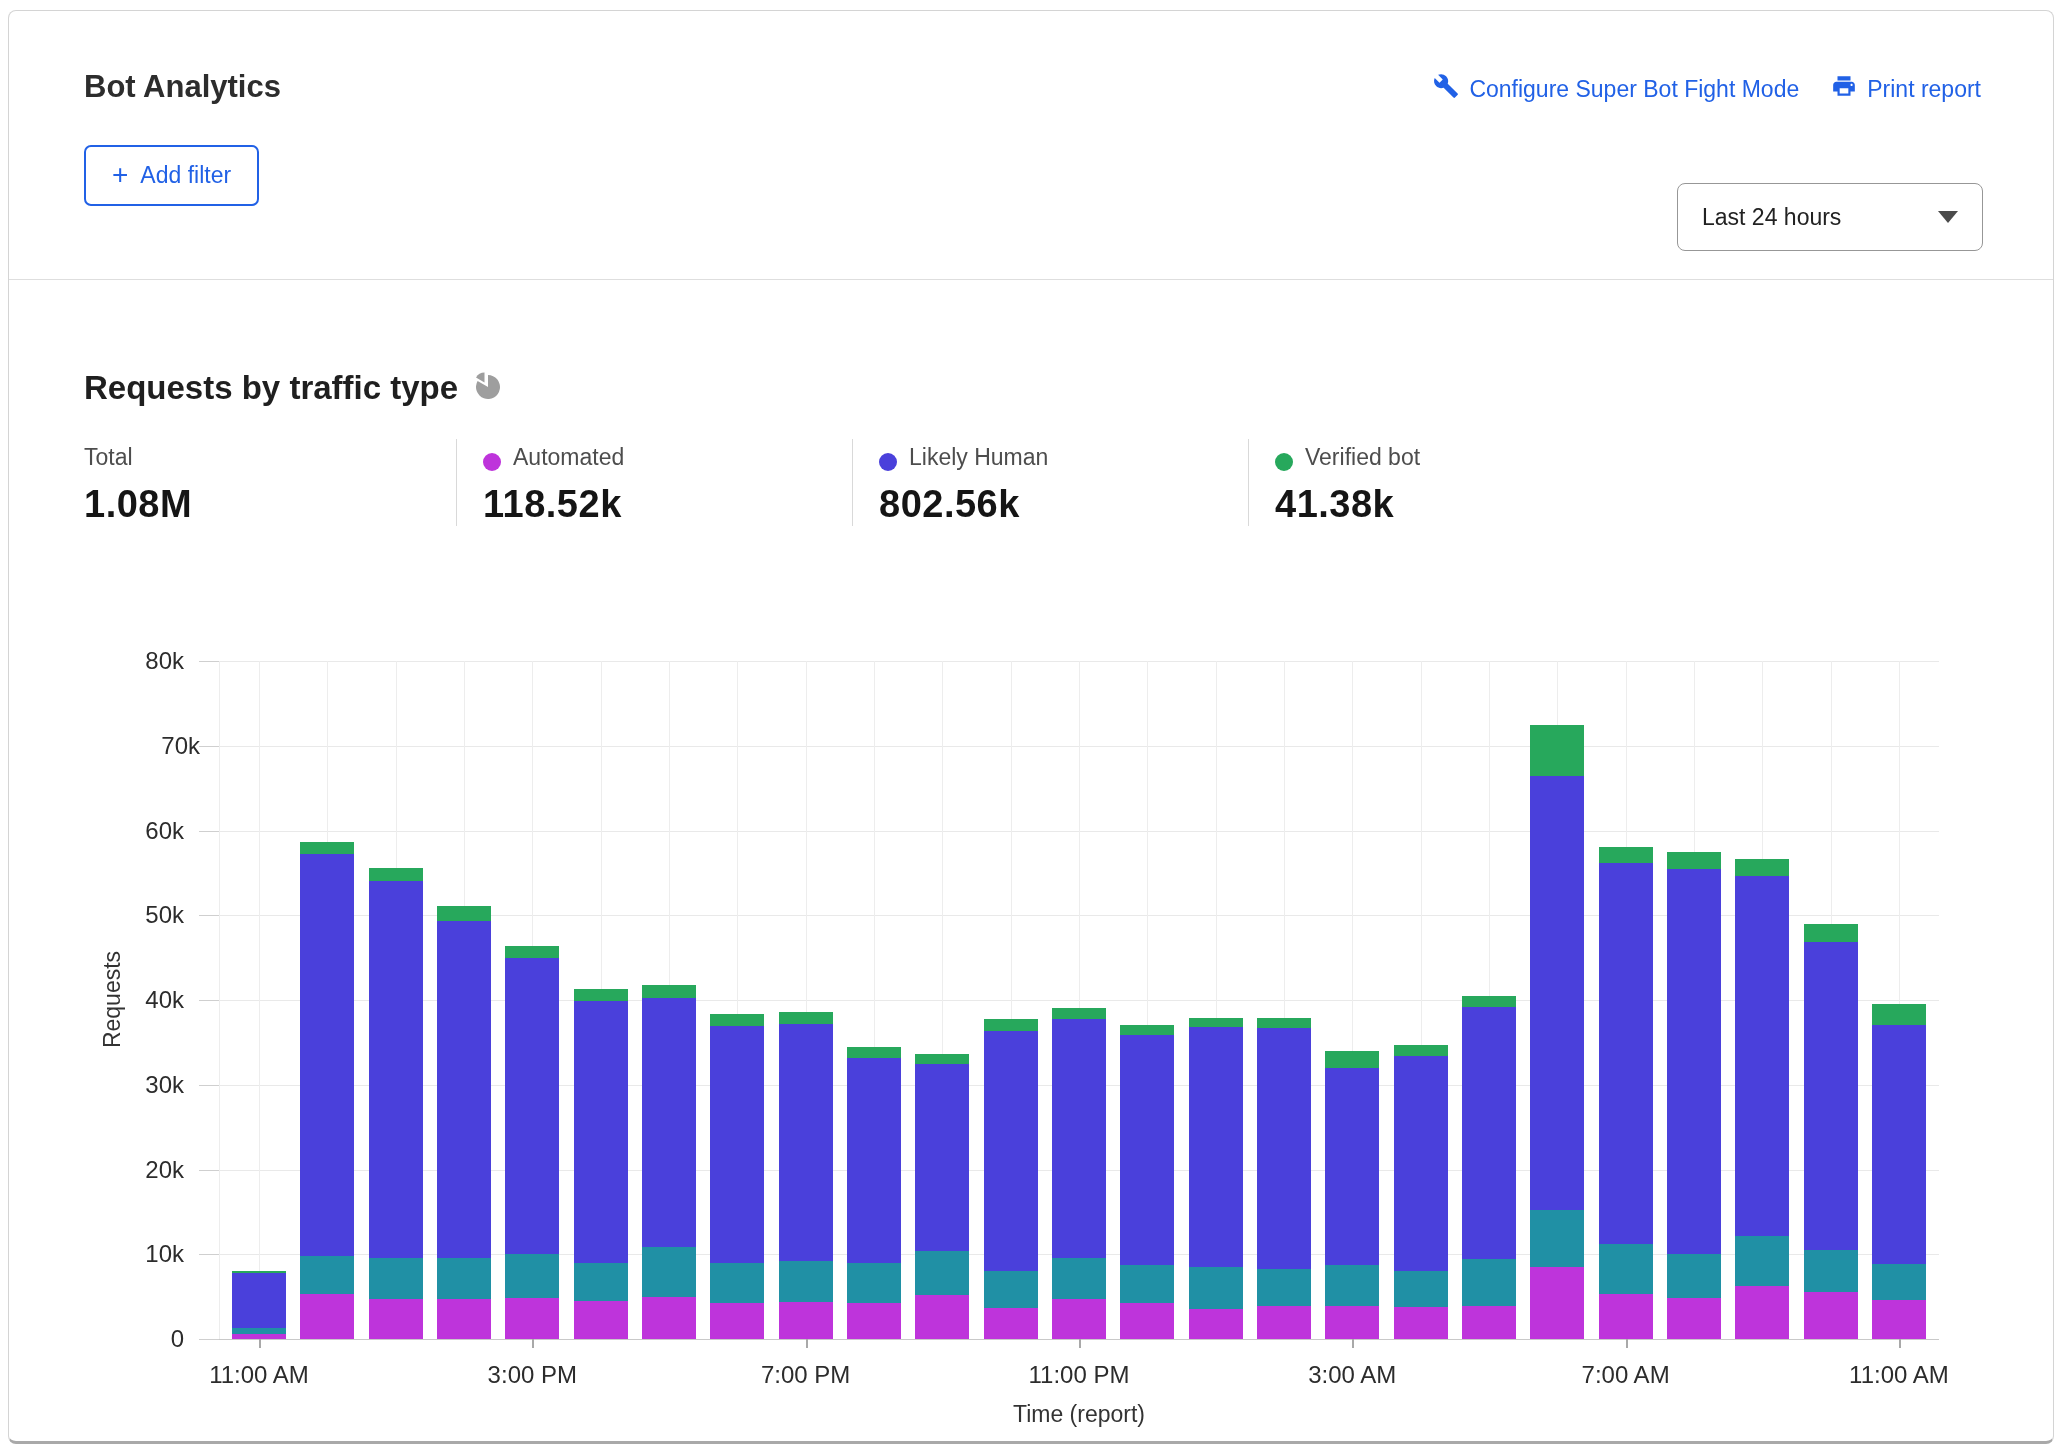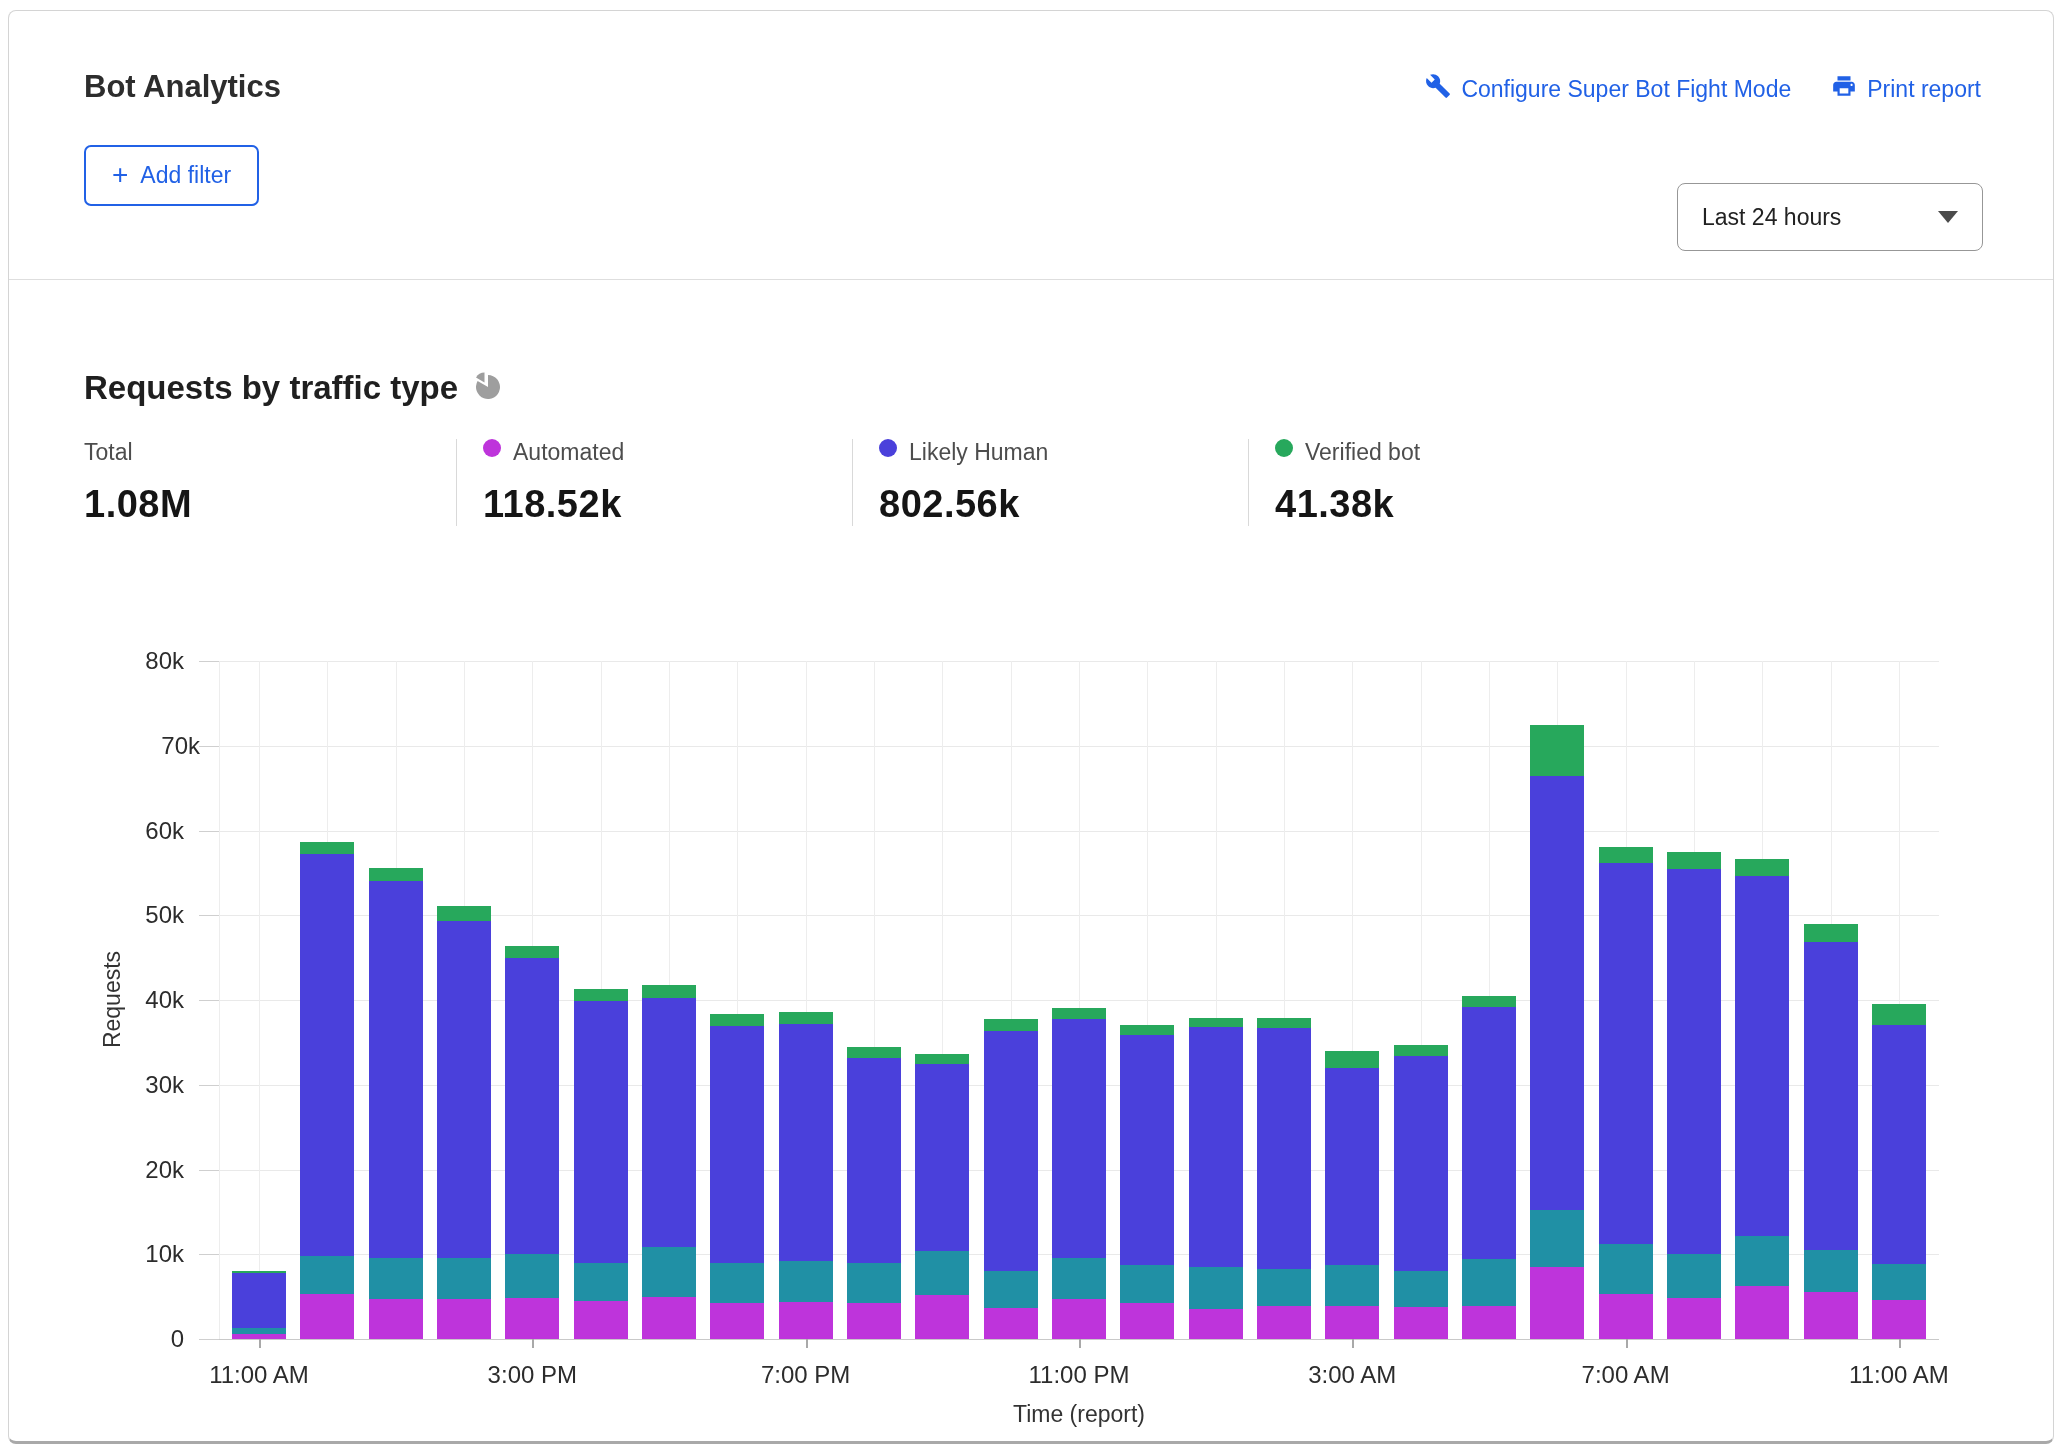--- a/index.html
+++ b/index.html
@@ -3,21 +3,21 @@
 <meta charset="utf-8">
 <style>
   * { margin:0; padding:0; box-sizing:border-box; }
   html,body { width:2062px; height:1450px; background:#fff; overflow:hidden;
               font-family:"Liberation Sans", sans-serif; }
   #panel { position:absolute; left:8px; top:10px; width:2046px; height:1434px;
            background:#fff; border:1px solid #d4d4d4; border-bottom:3px solid #a9a9a9;
            border-radius:8px; }
   
   .page-title { position:absolute; left:75px; top:58px; font-size:31px; font-weight:700; color:#2d2d2d; }
-  .header-links { position:absolute; right:72px; top:62px; display:flex; gap:40px; align-items:center;justify-content:space-between; }
+  .header-links { position:absolute; right:72px; top:62px; display:flex; gap:32px; align-items:center;justify-content:space-between; }
   .hlink { display:flex; align-items:center; gap:10px; font-size:23px; cursor:pointer; }
   .hlink svg { width:26px; height:26px; }
   .btn-add-filter { position:absolute; left:75px; top:134px; height:61px; padding:0 26px;
                     display:flex; align-items:center; gap:12px; background:#fff;
                     border:2px solid; border-radius:7px; font-size:23px; cursor:pointer; }
   .btn-add-filter .plus { font-size:28px; font-weight:400; line-height:1; margin-top:-2px; }
   .select-range { position:absolute; right:70px; top:172px; width:306px; height:68px;
                   border:1px solid #979797; border-radius:8px; background:#fff;
                   display:flex; align-items:center; padding:0 24px; font-size:23px; color:#222;
                   cursor:pointer; }
@@ -25,21 +25,21 @@
                   border-left:10px solid transparent; border-right:10px solid transparent;
                   border-top:12px solid #4b4b4b; }
   .header-divider { position:absolute; left:0; top:268px; width:100%; border-top:1px solid #dedede; }
   
   .section-title-row { position:absolute; left:75px; top:358px; display:flex; align-items:center; gap:14px; }
   .section-title { font-size:33px; font-weight:700; color:#1f1f1f; }
   
   .stats-row { position:absolute; left:75px; top:428px; width:1920px; display:flex; }
   .stat-col { padding-right:24px; }
   .stat-col + .stat-col { border-left:1px solid #d9d9d9; padding-left:26px; }
-  .stat-label-row { display:flex; align-items:flex-start; gap:12px; height:32px; }
+  .stat-label-row { display:flex; align-items:flex-end; gap:12px; height:32px; }
   .stat-dot { width:18px; height:18px; border-radius:50%; }
   .stat-label { font-size:23px; color:#4d4d4d; }
   .stat-value { margin-top:12px; font-size:38px; font-weight:700; color:#151515; letter-spacing:.5px; }
   .w0{width:372px}.w1{width:396px}.w2{width:396px}.w3{width:396px}.w4{width:340px}
   
   #chart { position:absolute; left:0; top:0; width:2062px; height:1450px; }
   .gridline-h { position:absolute; height:1px; background:#e9e9e9; }
   .gridline-h.baseline { background:#c9c9c9; }
   .gridline-v { position:absolute; width:1px; background:#ededed; }
   .ytick-dash { position:absolute; width:20px; height:1px; background:#cfcfcf; }

